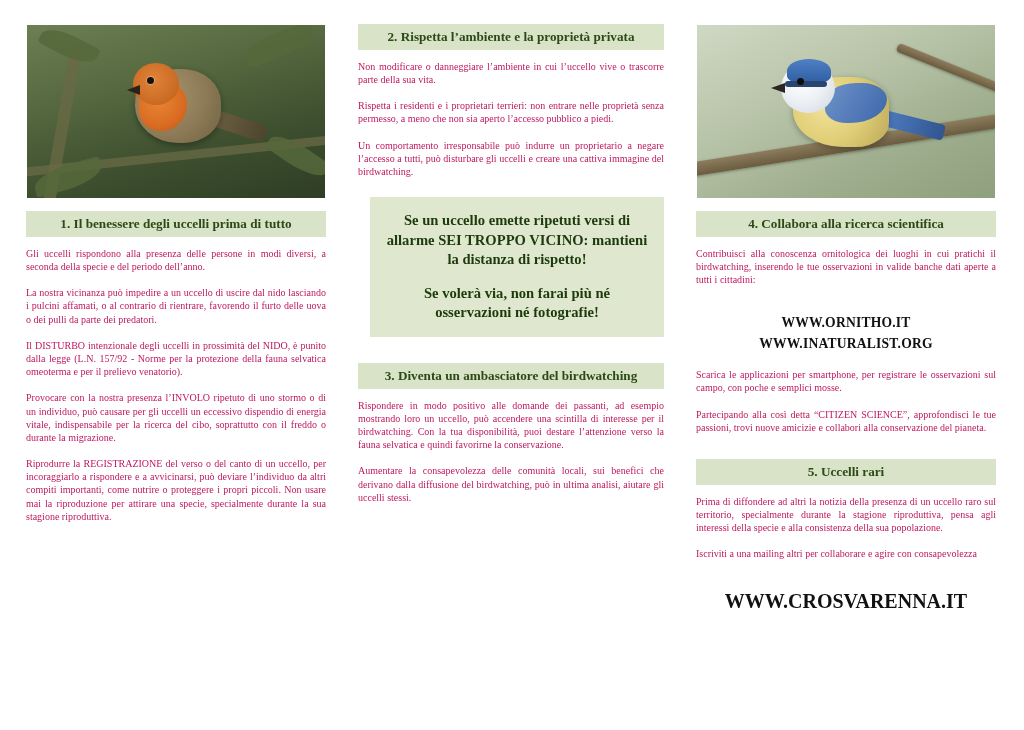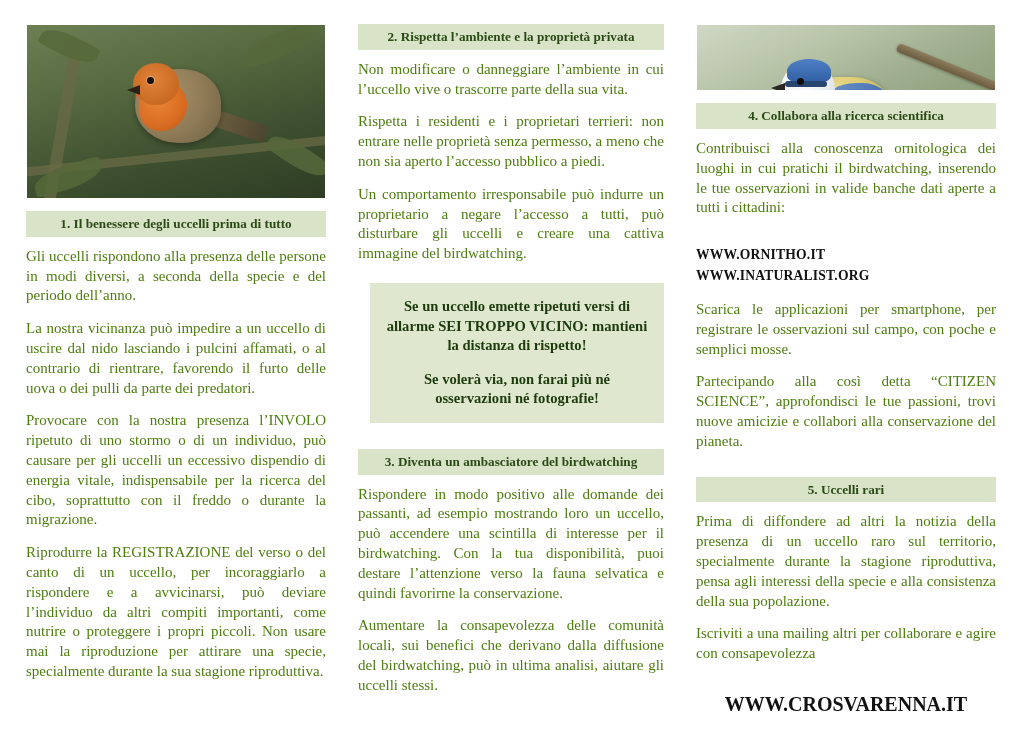--- a/index.html
+++ b/index.html
@@ -184,43 +184,44 @@
     color: #2b4a16;
     font-size: 13.2px;
     padding: 5px 20px;
     margin: 12px 0 10px 0;
     line-height: 1.2;
   }
   .col-mid .section-head:first-child { margin-top: 0; }
 
   p.body {
     margin: 0 0 13px 0;
-    font-size: 15px;
+    font-size: 10px;
     line-height: 1.32;
     text-align: justify;
-    color: #4d7c0f;
+    color: #be185d;
   }
   p.body:last-child { margin-bottom: 10px; }
 
   .callout {
     background: #dfe8cf;
     padding: 14px 16px;
     margin: 6px 0 14px 12px;
   }
   .callout p {
     margin: 0;
     font-weight: bold;
     font-size: 14.6px;
     line-height: 1.34;
     color: #1c3a0c;
     text-align: center;
   }
   .callout p + p { margin-top: 14px; }
 
   .links {
+    text-align: center;
     font-weight: bold;
     font-size: 13.6px;
     color: #111111;
     margin: 14px 0 14px 0;
     line-height: 1.5;
   }
   .links div { letter-spacing: 0.2px; }
 
   .final-link {
     text-align: center;
@@ -248,20 +249,21 @@
       <div class="robin-breast"></div>
       <div class="robin-head"></div>
       <div class="robin-beak"></div>
       <div class="robin-eye"></div>
     </div>
 
     <div class="section-head">1. Il benessere degli uccelli prima di tutto</div>
 
     <p class="body">Gli uccelli rispondono alla presenza delle persone in modi diversi, a seconda della specie e del periodo dell’anno.</p>
     <p class="body">La nostra vicinanza può impedire a un uccello di uscire dal nido lasciando i pulcini affamati, o al contrario di rientrare, favorendo il furto delle uova o dei pulli da parte dei predatori.</p>
+    <p class="body">Il DISTURBO intenzionale degli uccelli in prossimità del NIDO, è punito dalla legge (L.N. 157/92 - Norme per la protezione della fauna selvatica omeoterma e per il prelievo venatorio).</p>
     <p class="body">Provocare con la nostra presenza l’INVOLO ripetuto di uno stormo o di un individuo, può causare per gli uccelli un eccessivo dispendio di energia vitale, indispensabile per la ricerca del cibo, soprattutto con il freddo o durante la migrazione.</p>
     <p class="body">Riprodurre la REGISTRAZIONE del verso o del canto di un uccello, per incoraggiarlo a rispondere e a avvicinarsi, può deviare l’individuo da altri compiti importanti, come nutrire o proteggere i propri piccoli. Non usare mai la riproduzione per attirare una specie, specialmente durante la sua stagione riproduttiva.</p>
   </div>
 
   <div class="col col-mid">
     <div class="section-head">2. Rispetta l’ambiente e la proprietà privata</div>
 
     <p class="body">Non modificare o danneggiare l’ambiente in cui l’uccello vive o trascorre parte della sua vita.</p>
     <p class="body">Rispetta i residenti e i proprietari terrieri: non entrare nelle proprietà senza permesso, a meno che non sia aperto l’accesso pubblico a piedi.</p>
     <p class="body">Un comportamento irresponsabile può indurre un proprietario a negare l’accesso a tutti, può disturbare gli uccelli e creare una cattiva immagine del birdwatching.</p>

